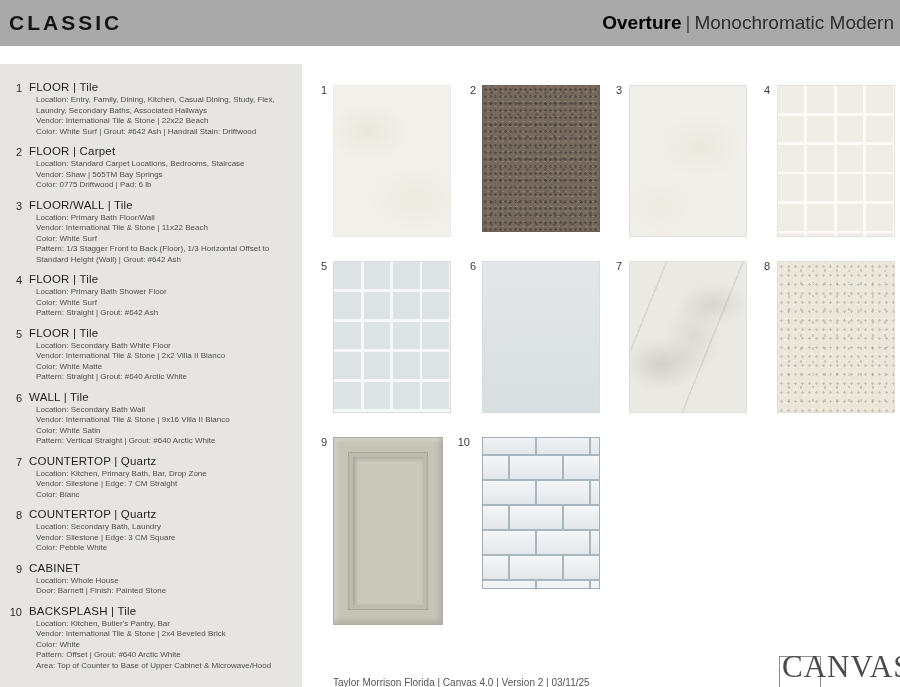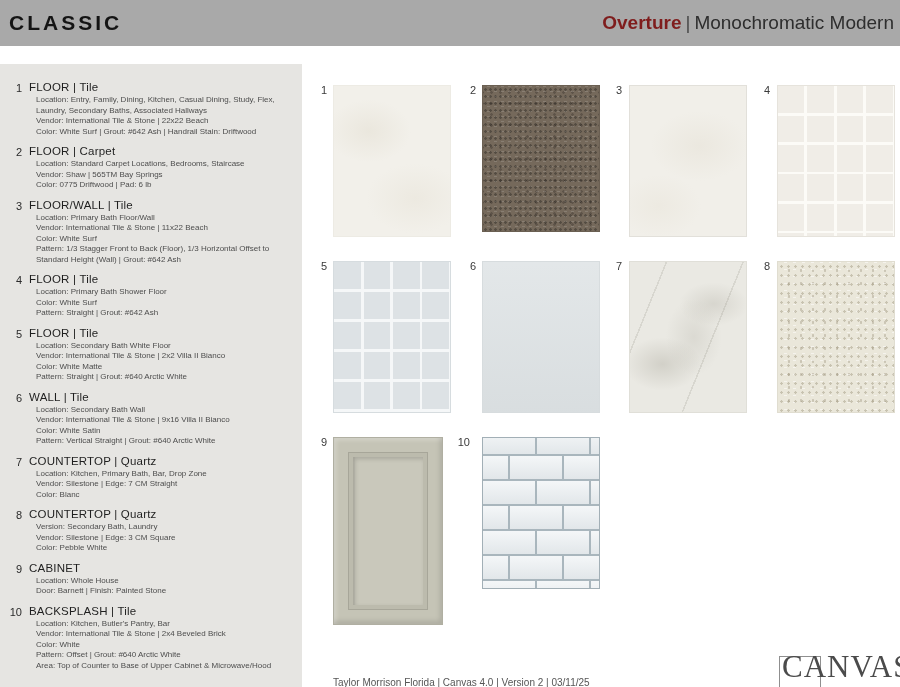--- a/index.html
+++ b/index.html
@@ -10,21 +10,21 @@
   }
 
   
   .header {
     position:absolute; left:0; top:0; width:900px; height:46px;
     background:#a9a9a9; display:flex; align-items:center; justify-content:space-between;
     padding:0 6px 0 9px;
   }
   .brand { font-size:21px; font-weight:bold; letter-spacing:3px; color:#141414; }
   .collection-title { font-size:19px; color:#2e2e2e; white-space:nowrap; }
-  .collection-title .coll-name { font-weight:bold; color:#7f1d1d; }
+  .collection-title .coll-name { font-weight:bold; color:#000000; }
   .collection-title .coll-div { color:#4a4a4a; padding:0 4px; font-weight:normal; }
 
   
   .sidebar {
     position:absolute; left:0; top:64px; width:302px; height:623px;
     background:#e6e5e2; padding:17px 8px 4px 0; overflow:hidden;
   }
   .spec-item { display:flex; margin-bottom:8px; }
   .spec-num {
     width:22px; flex:0 0 22px; text-align:right; padding-right:0;
@@ -182,21 +182,21 @@
           <div class="spec-title">COUNTERTOP | Quartz</div>
           <div class="spec-line">Location: Kitchen, Primary Bath, Bar, Drop Zone</div>
           <div class="spec-line">Vendor: Silestone | Edge: 7 CM Straight</div>
           <div class="spec-line">Color: Blanc</div>
         </div>
       </div>
       <div class="spec-item">
         <div class="spec-num">8</div>
         <div class="spec-body">
           <div class="spec-title">COUNTERTOP | Quartz</div>
-          <div class="spec-line">Version: Secondary Bath, Laundry</div>
+          <div class="spec-line">Location: Secondary Bath, Laundry</div>
           <div class="spec-line">Vendor: Silestone | Edge: 3 CM Square</div>
           <div class="spec-line">Color: Pebble White</div>
         </div>
       </div>
       <div class="spec-item">
         <div class="spec-num">9</div>
         <div class="spec-body">
           <div class="spec-title">CABINET</div>
           <div class="spec-line">Location: Whole House</div>
           <div class="spec-line">Door: Barnett | Finish: Painted Stone</div>

